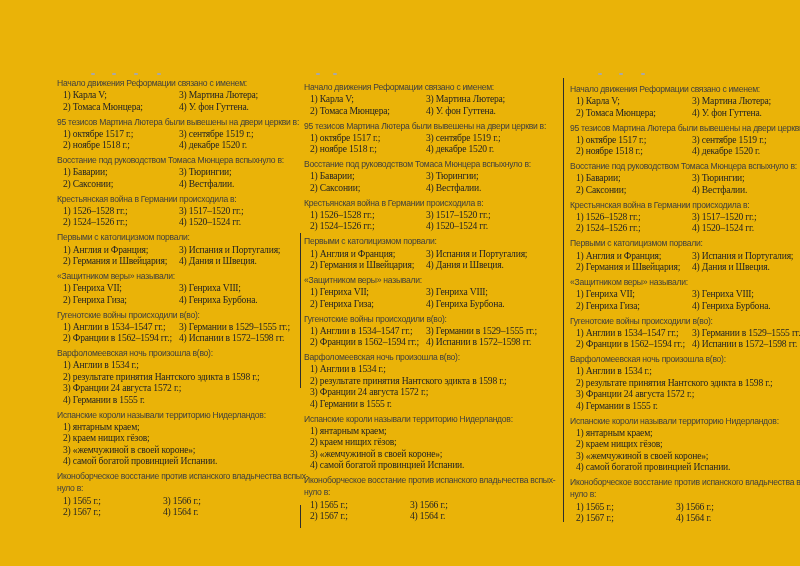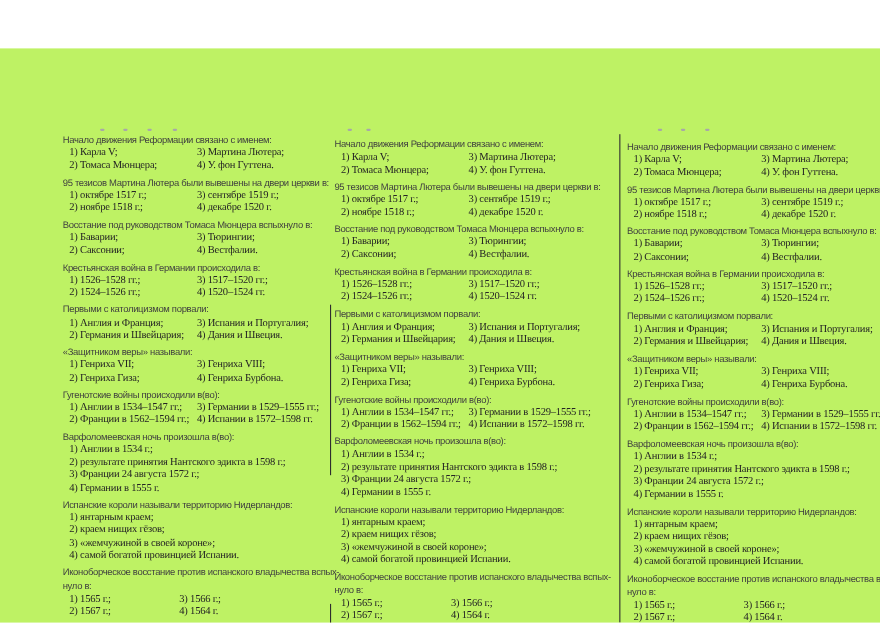--- a/index.html
+++ b/index.html
@@ -1,20 +1,20 @@
 <!DOCTYPE html>
 <html><head>
 <meta charset="utf-8">
 <style>
   html,body{margin:0;padding:0;}
   body{
     width:800px;height:566px;background:#ffffff;overflow:hidden;
     position:relative;font-family:"Liberation Sans",sans-serif;
   }
-  .page{position:absolute;inset:0;background:#bef264;margin-top:44px;}
+  .page{position:absolute;inset:0;background:#eab308;}
   .test-column{position:absolute;width:240px;}
   .col-1{left:57px;top:77px;}
   .col-2{left:304px;top:81px;}
   .col-3{left:570px;top:83px;}
   .question{margin-top:3.6px;}
   .test-column .question:first-child{margin-top:0;}
   .q-title{
     font-family:"Liberation Sans",sans-serif;
     font-size:8.6px;letter-spacing:-0.28px;color:#3f3f3f;
     line-height:12.2px;white-space:nowrap;font-weight:400;

